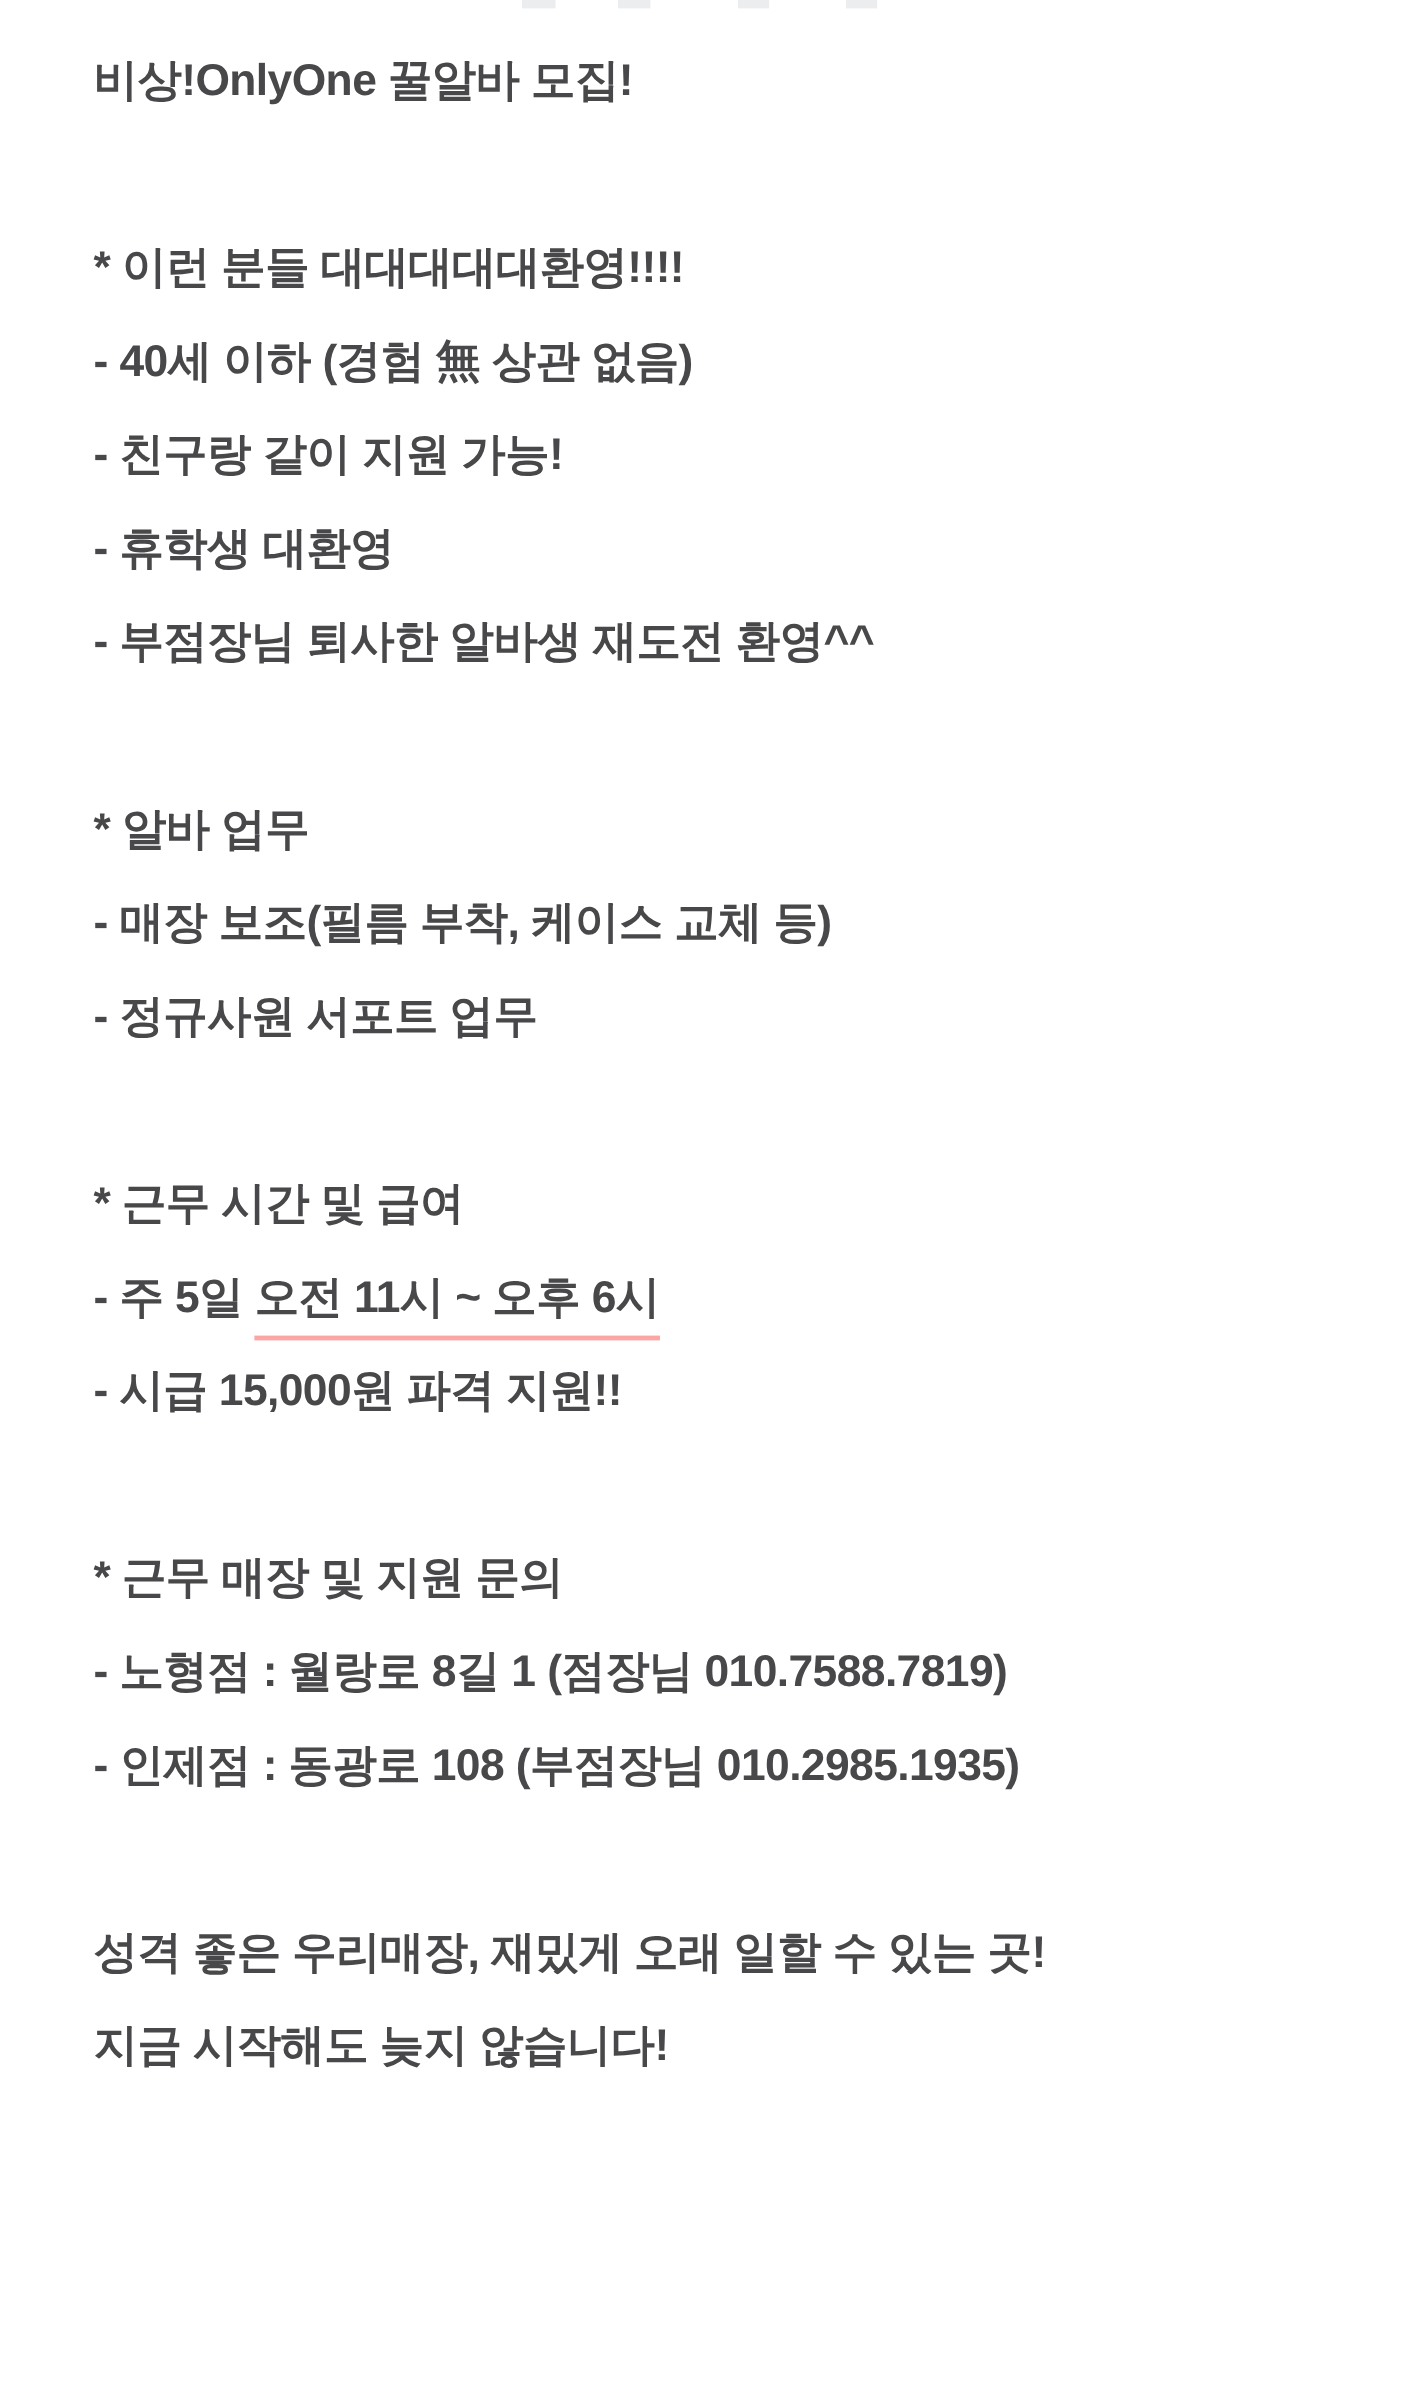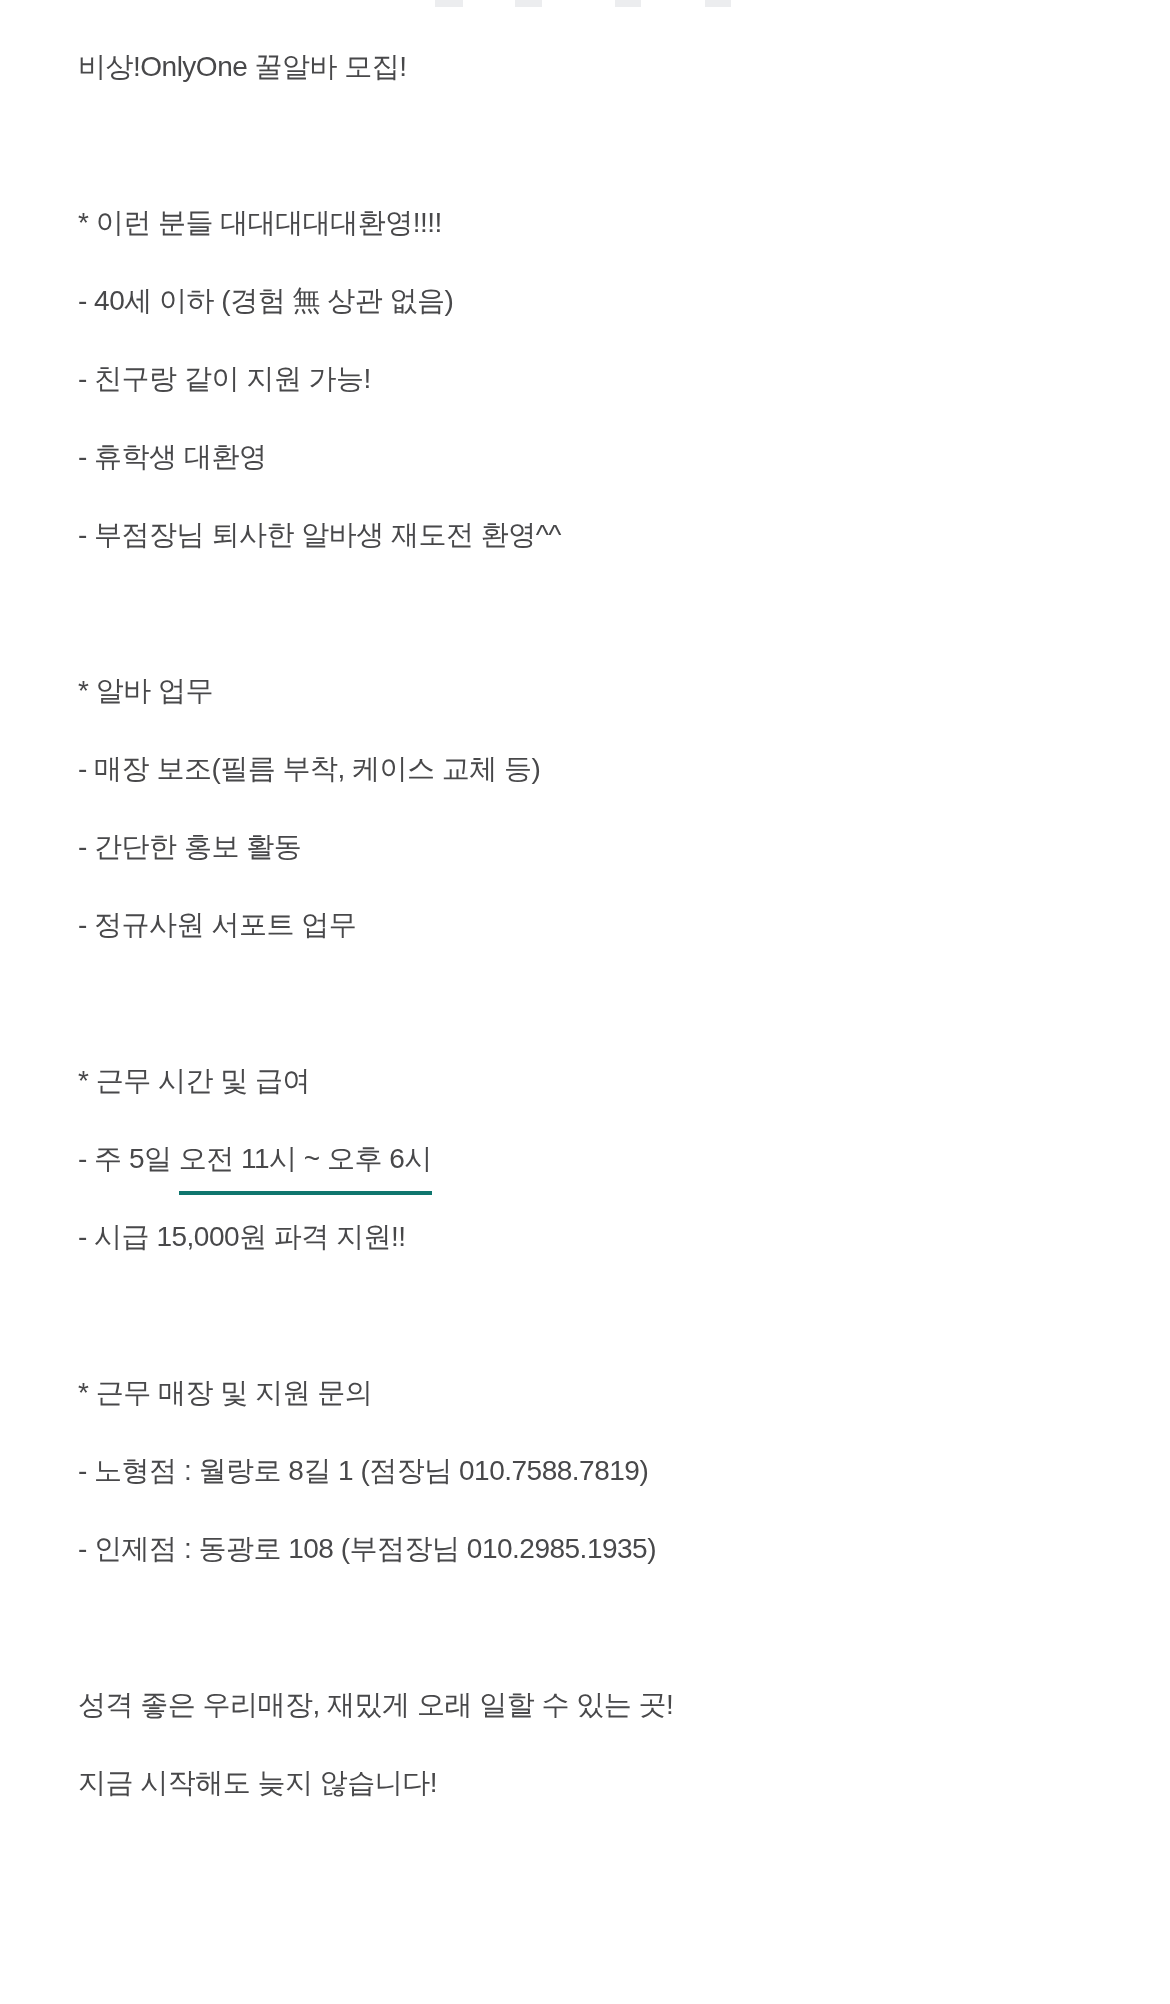--- a/index.html
+++ b/index.html
@@ -32,31 +32,32 @@
     top: 0;
     left: 0;
     width: 1170px;
     padding-top: 28px;
     padding-left: 78px;
     box-sizing: border-box;
   }
   .line {
     height: 78px;
     line-height: 78px;
-    font-size: 28px;
+    font-size: 37px;
     letter-spacing: -0.5px;
     white-space: nowrap;
+    font-weight: bold;
   }
   .gap {
     height: 78px;
   }
   .underlined {
     display: inline-block;
     line-height: 58px;
-    border-bottom: 4px solid #0f766e;
+    border-bottom: 4px solid #fca5a5;
     padding-bottom: 3px;
   }
 </style>
 </head>
 <body>
 
 <div class="remnant r1"></div>
 <div class="remnant r2"></div>
 <div class="remnant r3"></div>
 <div class="remnant r4"></div>
@@ -70,21 +71,20 @@
   <div class="line">* 이런 분들 대대대대대환영!!!!</div>
   <div class="line">- 40세 이하 (경험 無 상관 없음)</div>
   <div class="line">- 친구랑 같이 지원 가능!</div>
   <div class="line">- 휴학생 대환영</div>
   <div class="line">- 부점장님 퇴사한 알바생 재도전 환영^^</div>
 
   <div class="gap"></div>
 
   <div class="line">* 알바 업무</div>
   <div class="line">- 매장 보조(필름 부착, 케이스 교체 등)</div>
-  <div class="line">- 간단한 홍보 활동</div>
   <div class="line">- 정규사원 서포트 업무</div>
 
   <div class="gap"></div>
 
   <div class="line">* 근무 시간 및 급여</div>
   <div class="line"><span>- 주 5일 </span><span class="underlined">오전 11시 ~ 오후 6시</span></div>
   <div class="line">- 시급 15,000원 파격 지원!!</div>
 
   <div class="gap"></div>
 

